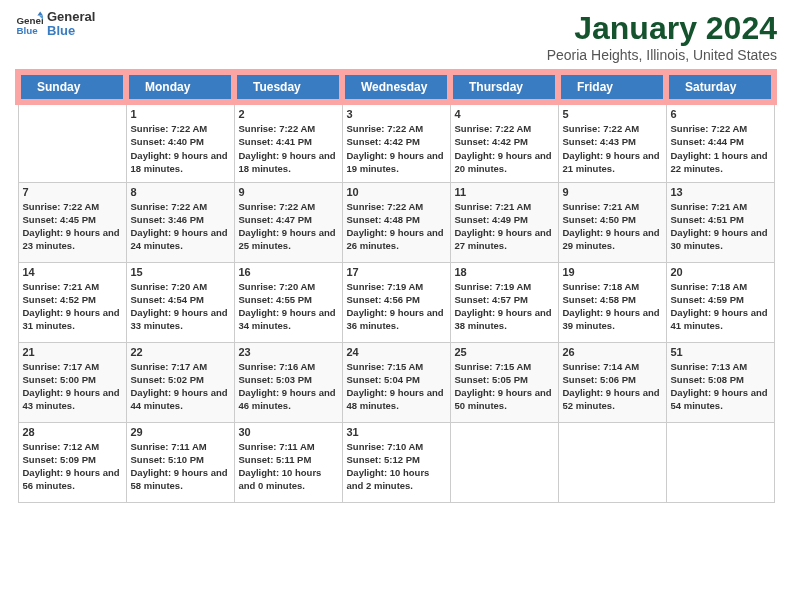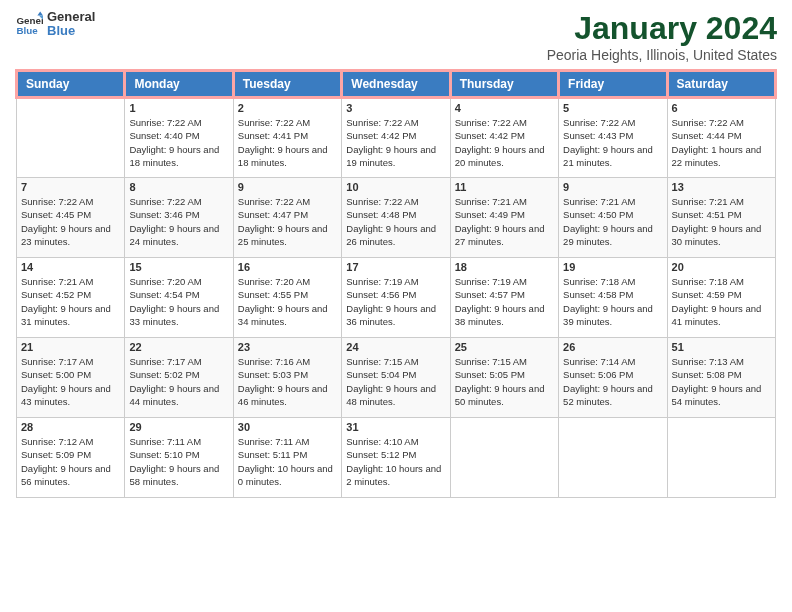--- a/index.html
+++ b/index.html
@@ -46,23 +46,23 @@
     table {
       width: 100%;
       border-collapse: collapse;
       table-layout: fixed;
     }
     thead tr th {
       background-color: #3a7cc1;
       color: #fff;
       font-size: 12px;
       font-weight: bold;
-      padding: 5px 8px;
+      padding: 5px 16px;
       text-align: left;
-      border: 3px solid #fca5a5;
+      border: 6px solid #fca5a5;
     }
     tbody tr td {
       border: 1px solid #ccc;
       vertical-align: top;
       padding: 3px 4px;
       font-size: 10px;
       color: #333;
       height: 80px;
       background: #fff;
     }
@@ -72,20 +72,21 @@
     .day-number {
       font-weight: bold;
       font-size: 11px;
       margin-bottom: 2px;
       display: block;
     }
     .day-info {
       font-size: 9.5px;
       line-height: 1.4;
       color: #333;
+      font-weight: bold;
     }
     .empty-cell {
       background: #fff !important;
     }
   </style>
 </head>
 <body>
 
 <div class="container">
   <div class="header">
@@ -366,21 +367,21 @@
           <span class="day-number">30</span>
           <div class="day-info">
             <span>Sunrise: 7:11 AM</span><br>
             <span>Sunset: 5:11 PM</span><br>
             <span>Daylight: 10 hours and 0 minutes.</span>
           </div>
         </td>
           <td>
           <span class="day-number">31</span>
           <div class="day-info">
-            <span>Sunrise: 4:10 AM</span><br>
+            <span>Sunrise: 7:10 AM</span><br>
             <span>Sunset: 5:12 PM</span><br>
             <span>Daylight: 10 hours and 2 minutes.</span>
           </div>
         </td>
           <td class="empty-cell"></td>
           <td class="empty-cell"></td>
           <td class="empty-cell"></td>
         </tr>
       </tbody>
   </table>

